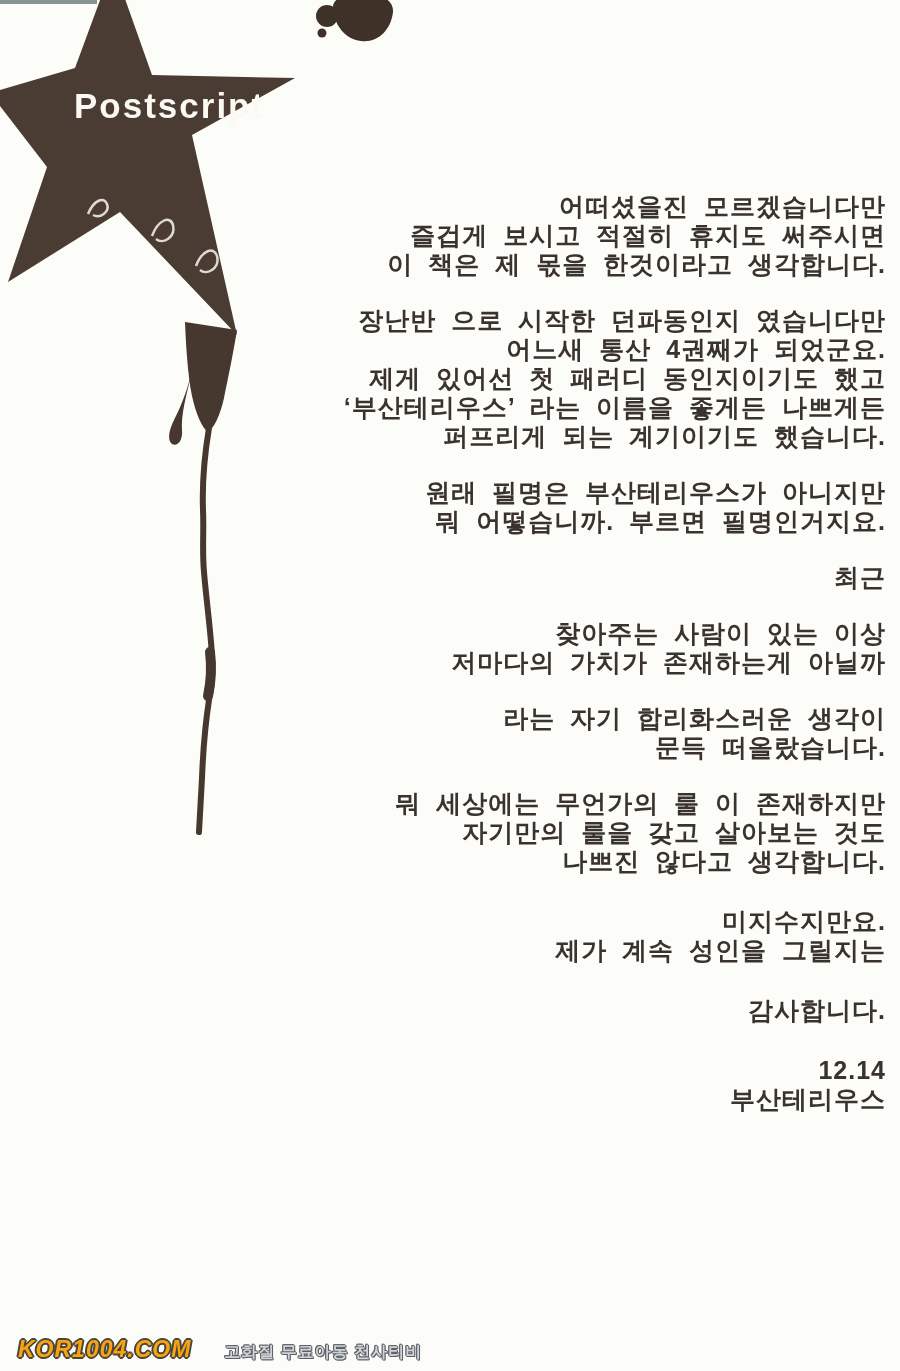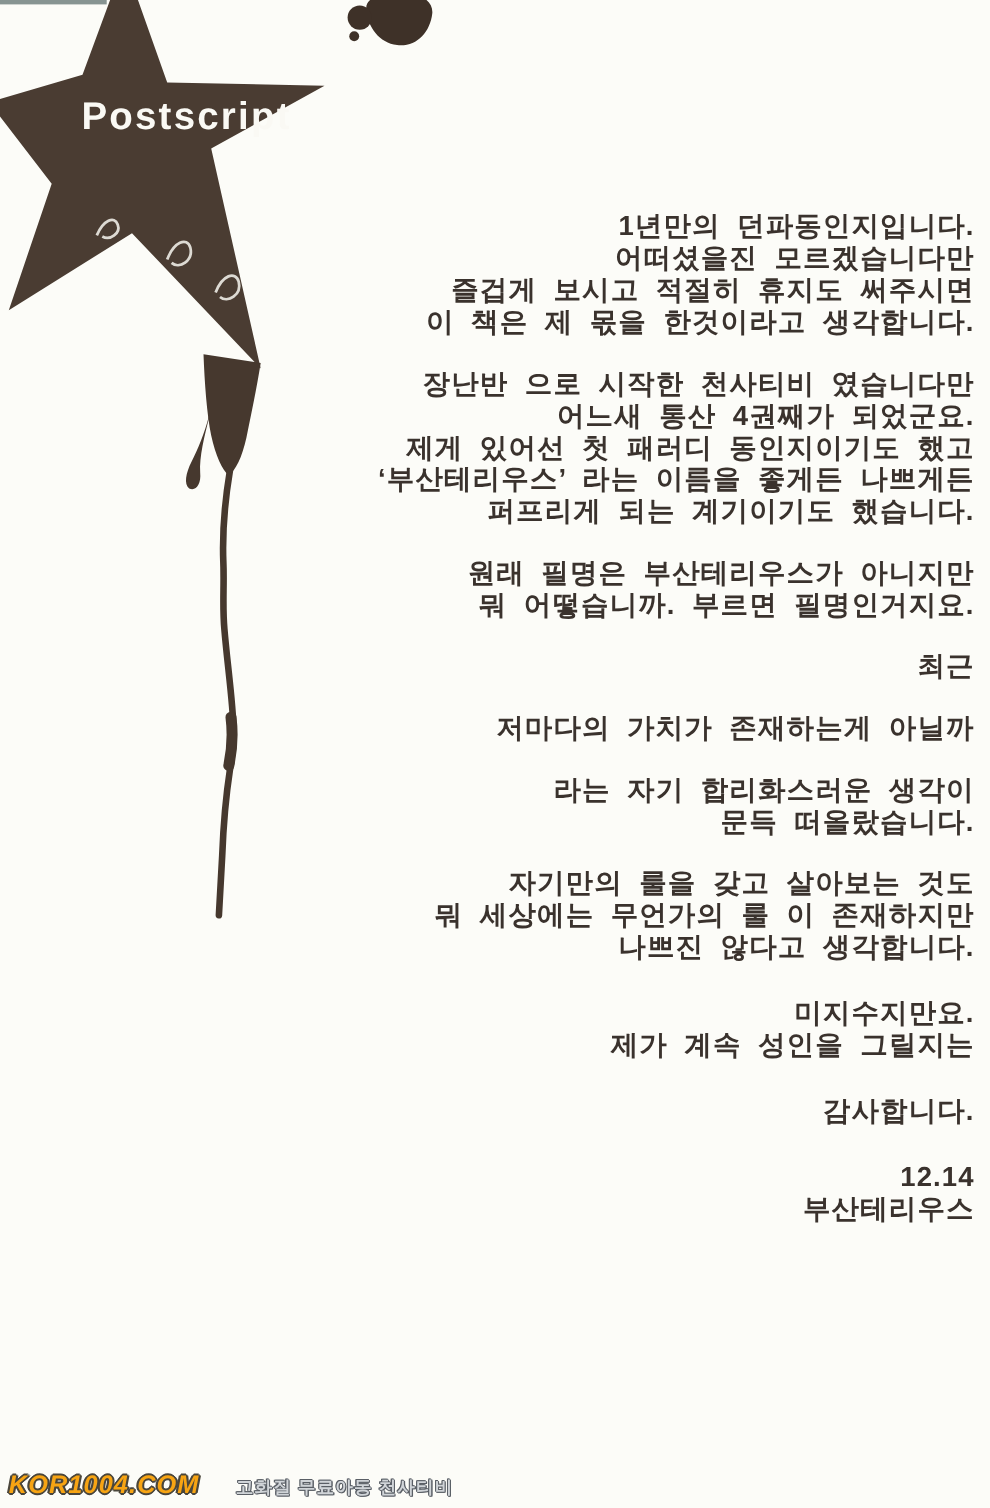--- a/index.html
+++ b/index.html
@@ -31,21 +31,21 @@
     color:#3a322d;
     font-size:25px;line-height:29px;font-weight:bold;
     letter-spacing:1px;word-spacing:7px;
     white-space:nowrap;
   }
   .letter p{margin:0 0 27px 0;}
   .letter p.mt-lg{margin-bottom:31px;}
   .letter .line{display:block;}
   
   .watermark{
-    position:absolute;left:8px;top:1336px;
+    position:absolute;left:18px;top:1336px;
     display:flex;align-items:baseline;gap:10px;
     white-space:nowrap;
   }
   .wm-site{
     font-size:23px;font-weight:bold;font-style:italic;
     color:#f7a413;letter-spacing:1px;
     text-shadow:
       -2px 0 0 #4a463c, 2px 0 0 #4a463c, 0 -2px 0 #4a463c, 0 2px 0 #4a463c,
       -1px -1px 0 #4a463c, 1px -1px 0 #4a463c, -1px 1px 0 #4a463c, 1px 1px 0 #4a463c;
   }
@@ -85,49 +85,49 @@
     <path d="M333,8 C331,-12 395,-14 393,12 C391,30 378,43 361,41 C345,39 334,25 333,8 Z"></path>
     <circle cx="327" cy="16" r="11"></circle>
     <circle cx="322" cy="33" r="4.5"></circle>
   </g>
 </svg>
 
 <div class="postscript-title">Postscript</div>
 
 <div class="letter">
   <p class="block">
-    <span class="line">1년만의 던파동인지입니다.</span>
     <span class="line">어떠셨을진 모르겠습니다만</span>
     <span class="line">즐겁게 보시고 적절히 휴지도 써주시면</span>
     <span class="line">이 책은 제 몫을 한것이라고 생각합니다.</span>
   </p>
   <p class="block">
-    <span class="line">장난반 으로 시작한 천사티비 였습니다만</span>
+    <span class="line">장난반 으로 시작한 던파동인지 였습니다만</span>
     <span class="line">어느새 통산 4권째가 되었군요.</span>
     <span class="line">제게 있어선 첫 패러디 동인지이기도 했고</span>
     <span class="line">‘부산테리우스’ 라는 이름을 좋게든 나쁘게든</span>
     <span class="line">퍼프리게 되는 계기이기도 했습니다.</span>
   </p>
   <p class="block">
     <span class="line">원래 필명은 부산테리우스가 아니지만</span>
     <span class="line">뭐 어떻습니까. 부르면 필명인거지요.</span>
   </p>
   <p class="block">
     <span class="line">최근</span>
   </p>
   <p class="block">
+    <span class="line">찾아주는 사람이 있는 이상</span>
     <span class="line">저마다의 가치가 존재하는게 아닐까</span>
   </p>
   <p class="block">
     <span class="line">라는 자기 합리화스러운 생각이</span>
     <span class="line">문득 떠올랐습니다.</span>
   </p>
   <p class="block mt-lg">
+    <span class="line">뭐 세상에는 무언가의 룰 이 존재하지만</span>
     <span class="line">자기만의 룰을 갖고 살아보는 것도</span>
-    <span class="line">뭐 세상에는 무언가의 룰 이 존재하지만</span>
     <span class="line">나쁘진 않다고 생각합니다.</span>
   </p>
   <p class="block mt-lg">
     <span class="line">미지수지만요.</span>
     <span class="line">제가 계속 성인을 그릴지는</span>
   </p>
   <p class="block mt-lg">
     <span class="line">감사합니다.</span>
   </p>
   <p class="block">

